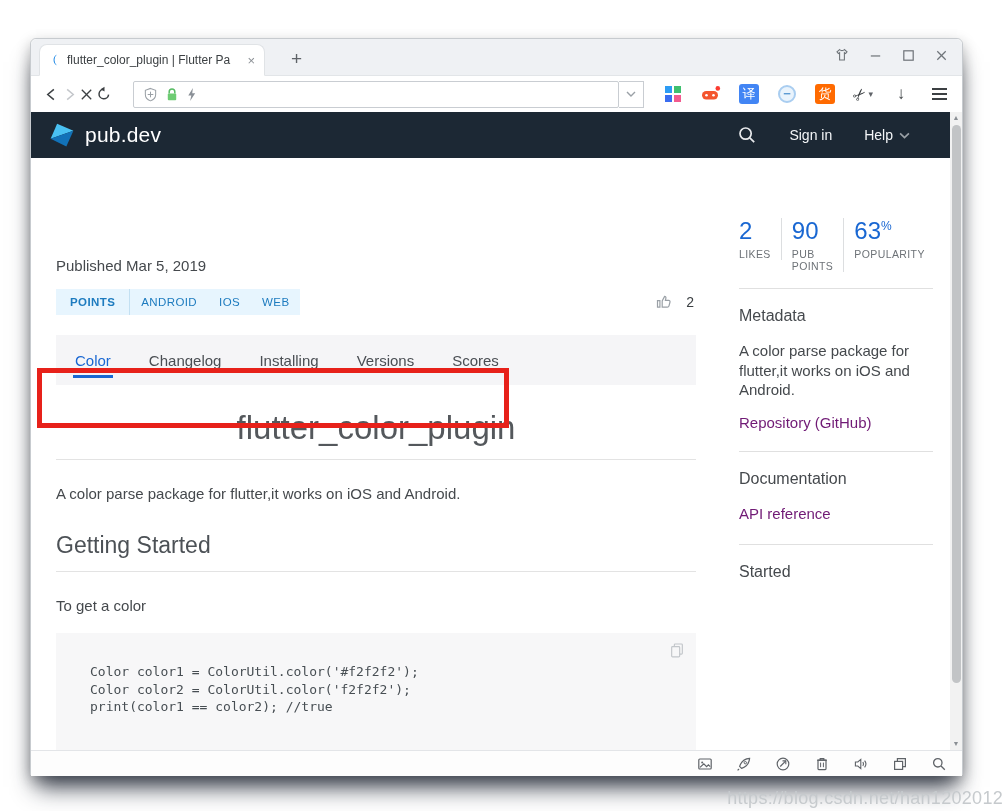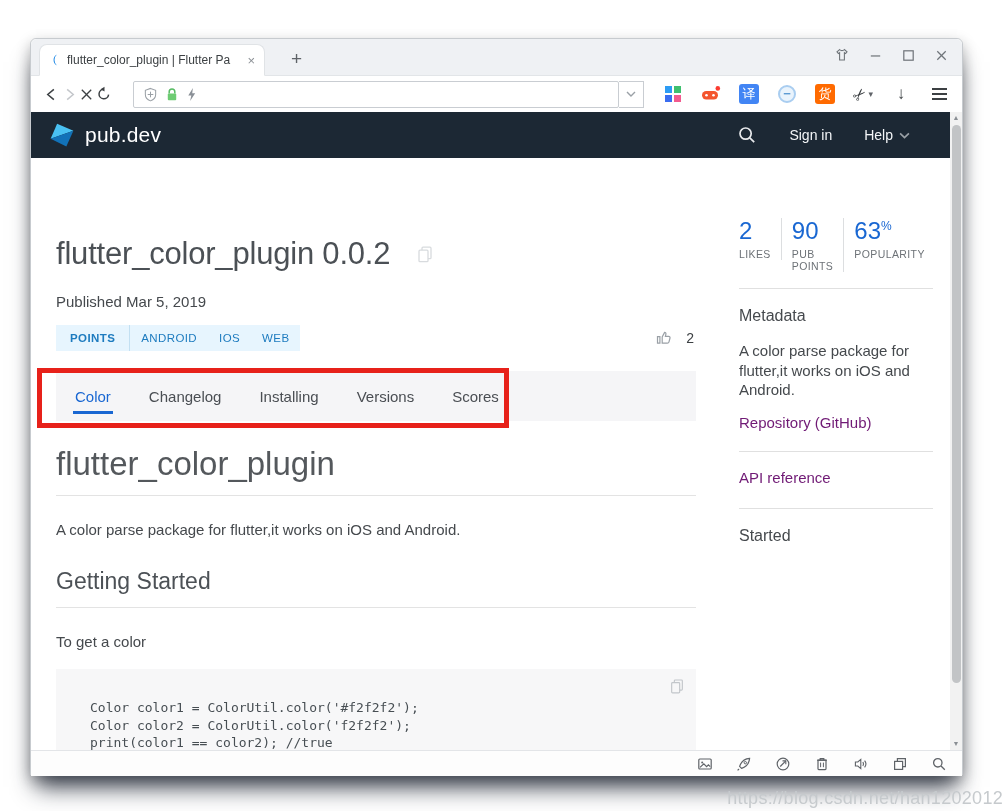--- a/index.html
+++ b/index.html
@@ -77,21 +77,21 @@
   .pbadge.first { font-weight:700; padding:0 14px; }
   .badge-div { width:1px; height:26px; background:#c3e0f2; }
   .likes { display:flex; align-items:center; gap:13px; padding-right:2px; }
   .likes-count { font-size:14px; color:#3c4043; }
 
   .site-tabs { margin-top:20px; height:50px; background:#f5f5f7; display:flex; align-items:center; }
   .stab { position:relative; height:100%; display:flex; align-items:center; padding:0 19px; font-size:15px; color:#4a4e53; }
   .stab.active { color:#1967d2; font-weight:500; }
   .stab.active::after { content:""; position:absolute; left:17px; right:17px; bottom:7px; height:3px; background:#1967d2; }
 
-  .readme-h1 { margin-top:24px; font-size:33px; font-weight:400; color:#54585c; }
+  .readme-h1 { margin-top:24px; font-size:33px; font-weight:400; color:#54585c;text-align:center; }
   .divider { margin-top:12px; border:none; border-top:1px solid #e3e3e3; height:0; }
   .body-p { margin-top:24px; font-size:15px; color:#45494d; line-height:1.3; }
   .readme-h2 { margin-top:28px; font-size:23px; font-weight:400; color:#4c5156; }
   .codeblock { position:relative; margin-top:18px; background:#f7f7f8; height:118px; padding:30px 16px 0 34px; }
   .codeblock .copy-btn { position:absolute; top:9px; right:11px; }
   .codeline { font-family:"DejaVu Sans Mono", monospace; font-size:13px; color:#474e53; line-height:1.35; white-space:pre; }
 
   .red-annotation { position:absolute; left:6px; top:210px; width:472px; height:60px; border:5px solid #e7211a; z-index:6; }
 
   
@@ -281,29 +281,20 @@
             </svg>
         </span>
       </div>
     </div>
 
     <div class="page-body">
 
       <div class="red-annotation"></div>
 
       <div class="main-col">
-        <div class="pkg-title-row">
-          <h1 class="pkg-title">flutter_color_plugin 0.0.2</h1>
-          <span style="display:flex">
-            <svg width="18" height="18" viewBox="0 0 18 18">
-                <rect x="6" y="2.2" width="9" height="11.5" rx="1" fill="#fff" stroke="#d8dbde" stroke-width="1.3"></rect>
-                <rect x="3" y="5.2" width="9" height="11.5" rx="1" fill="#fff" stroke="#d8dbde" stroke-width="1.3"></rect>
-              </svg>
-          </span>
-        </div>
         <div class="published">Published Mar 5, 2019</div>
 
         <div class="badges-row">
           <div class="badges">
             <span class="pbadge first">POINTS</span>
             <span class="badge-div"></span>
             <span class="pbadge">ANDROID</span>
             <span class="pbadge">IOS</span>
             <span class="pbadge">WEB</span>
           </div>
@@ -359,20 +350,21 @@
           <div class="stat">
             <div class="stat-val"><span>63</span><span class="pct">%</span></div>
             <div class="stat-label">POPULARITY</div>
           </div>
         </div>
         <hr class="side-divider">
         <div class="side-h">Metadata</div>
         <p class="side-p">A color parse package for flutter,it works on iOS and Android.</p>
         <div class="side-link">Repository (GitHub)</div>
         <hr class="side-divider" style="margin-top:20px">
+        <div class="side-h">Documentation</div>
         <div class="side-link" style="margin-top:17px">API reference</div>
         <hr class="side-divider" style="margin-top:22px">
         <div class="side-h">Started</div>
       </div>
     </div>
 
     <div class="scrollbar">
       <div class="sb-arrow sb-up">▲</div>
       <div class="sb-thumb"></div>
       <div class="sb-arrow sb-down">▼</div>

